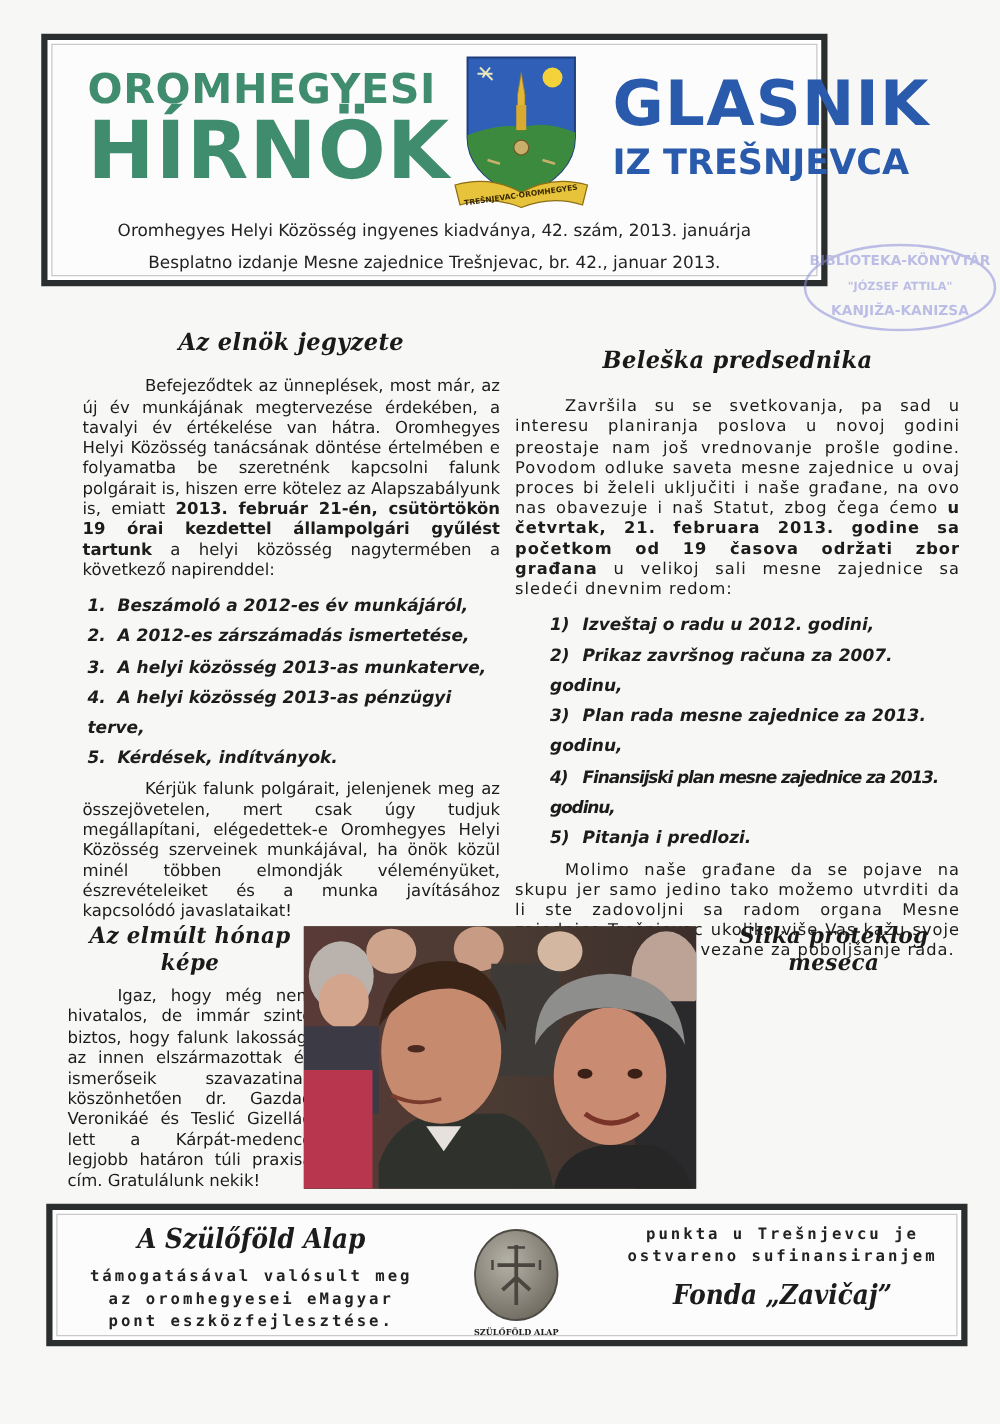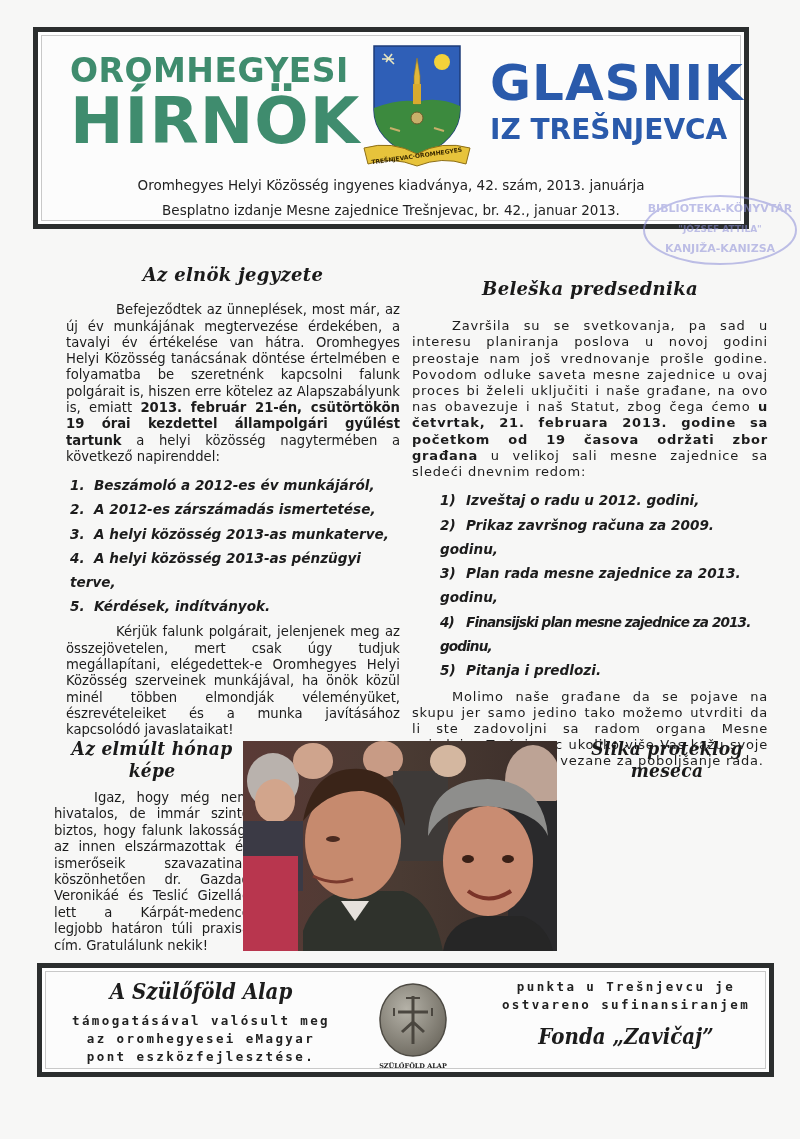--- a/index.html
+++ b/index.html
@@ -1,21 +1,21 @@
 <!DOCTYPE html>
 <html><head>
 <meta charset="utf-8">
 <style>
   * { box-sizing: border-box; margin: 0; padding: 0; }
   html, body { width: 800px; height: 1139px; background: #f7f7f6; overflow: hidden; }
   body { position: relative; font-family: "DejaVu Sans", sans-serif; color: #1c1c1c; }
 
   
   .masthead {
-    position: absolute; left: 33px; top: 27px; width: 716px; height: 202px;
+    position: absolute; left: 33px; top: 27px; width: 629px; height: 202px;
     border: 5px solid #2b2e2e; background: #fff;
   }
   .masthead .inner {
     position: absolute; inset: 3px; border: 1px solid #c9c9c9; background: #fcfcfc;
   }
   .title-hu { position: absolute; left: 28px; top: 14px; width: 260px; text-align: center; color: #3f8c6e; font-family: "DejaVu Sans", sans-serif; font-weight: bold; }
   .title-hu .l1 { font-size: 33px; letter-spacing: 0.5px; line-height: 42px; display:block; }
   .title-hu .l2 { font-size: 64px; letter-spacing: 1px; line-height: 58px; display:block;text-align:right; }
   .title-sr { position: absolute; left: 448px; top: 18px; width: 270px; color: #2a5aab; font-family: "DejaVu Sans", sans-serif; font-weight: bold; }
   .title-sr .l1 { font-size: 50px; letter-spacing: 1px; line-height: 58px; display:block; }
@@ -127,21 +127,21 @@
     <li><span class="num">5.</span><span>Kérdések, indítványok.</span></li>
   </ol>
   <p class="para">Kérjük falunk polgárait, jelenjenek meg az összejövetelen, mert csak úgy tudjuk megállapítani, elégedettek-e Oromhegyes Helyi Közösség szerveinek munkájával, ha önök közül minél többen elmondják véleményüket, észrevételeiket és a munka javításához kapcsolódó javaslataikat!</p>
 </div>
 
 <div class="col col-sr">
   <div class="heading">Beleška predsednika</div>
   <p class="para"><span>Završila su se svetkovanja, pa sad u interesu planiranja poslova u novoj godini preostaje nam još vrednovanje prošle godine. Povodom odluke saveta mesne zajednice u ovaj proces bi želeli uključiti i naše građane, na ovo nas obavezuje i naš Statut, zbog čega ćemo </span><b>u četvrtak, 21. februara 2013. godine sa početkom od 19 časova održati zbor građana</b><span> u velikoj sali mesne zajednice sa sledeći dnevnim redom:</span></p>
   <ol class="agenda">
     <li><span class="num">1)</span><span>Izveštaj o radu u  2012. godini,</span></li>
-    <li><span class="num">2)</span><span>Prikaz završnog računa za 2009. godinu,</span></li>
+    <li><span class="num">2)</span><span>Prikaz završnog računa za 2007. godinu,</span></li>
     <li><span class="num">3)</span><span>Plan rada mesne zajednice za 2013. godinu,</span></li>
     <li class="tight"><span class="num">4)</span><span>Finansijski plan mesne zajednice za 2013. godinu,</span></li>
     <li><span class="num">5)</span><span>Pitanja i predlozi.</span></li>
   </ol>
   <p class="para">Molimo naše građane da se pojave na skupu jer samo jedino tako možemo utvrditi da li ste zadovoljni sa radom organa Mesne zajednice Trešnjevac ukoliko više Vas kažu svoje mišljenje i predloge vezane za poboljšanje rada.</p>
 </div>
 
 <div class="side side-hu">
   <div class="heading">
     <div>Az elmúlt hónap</div>

